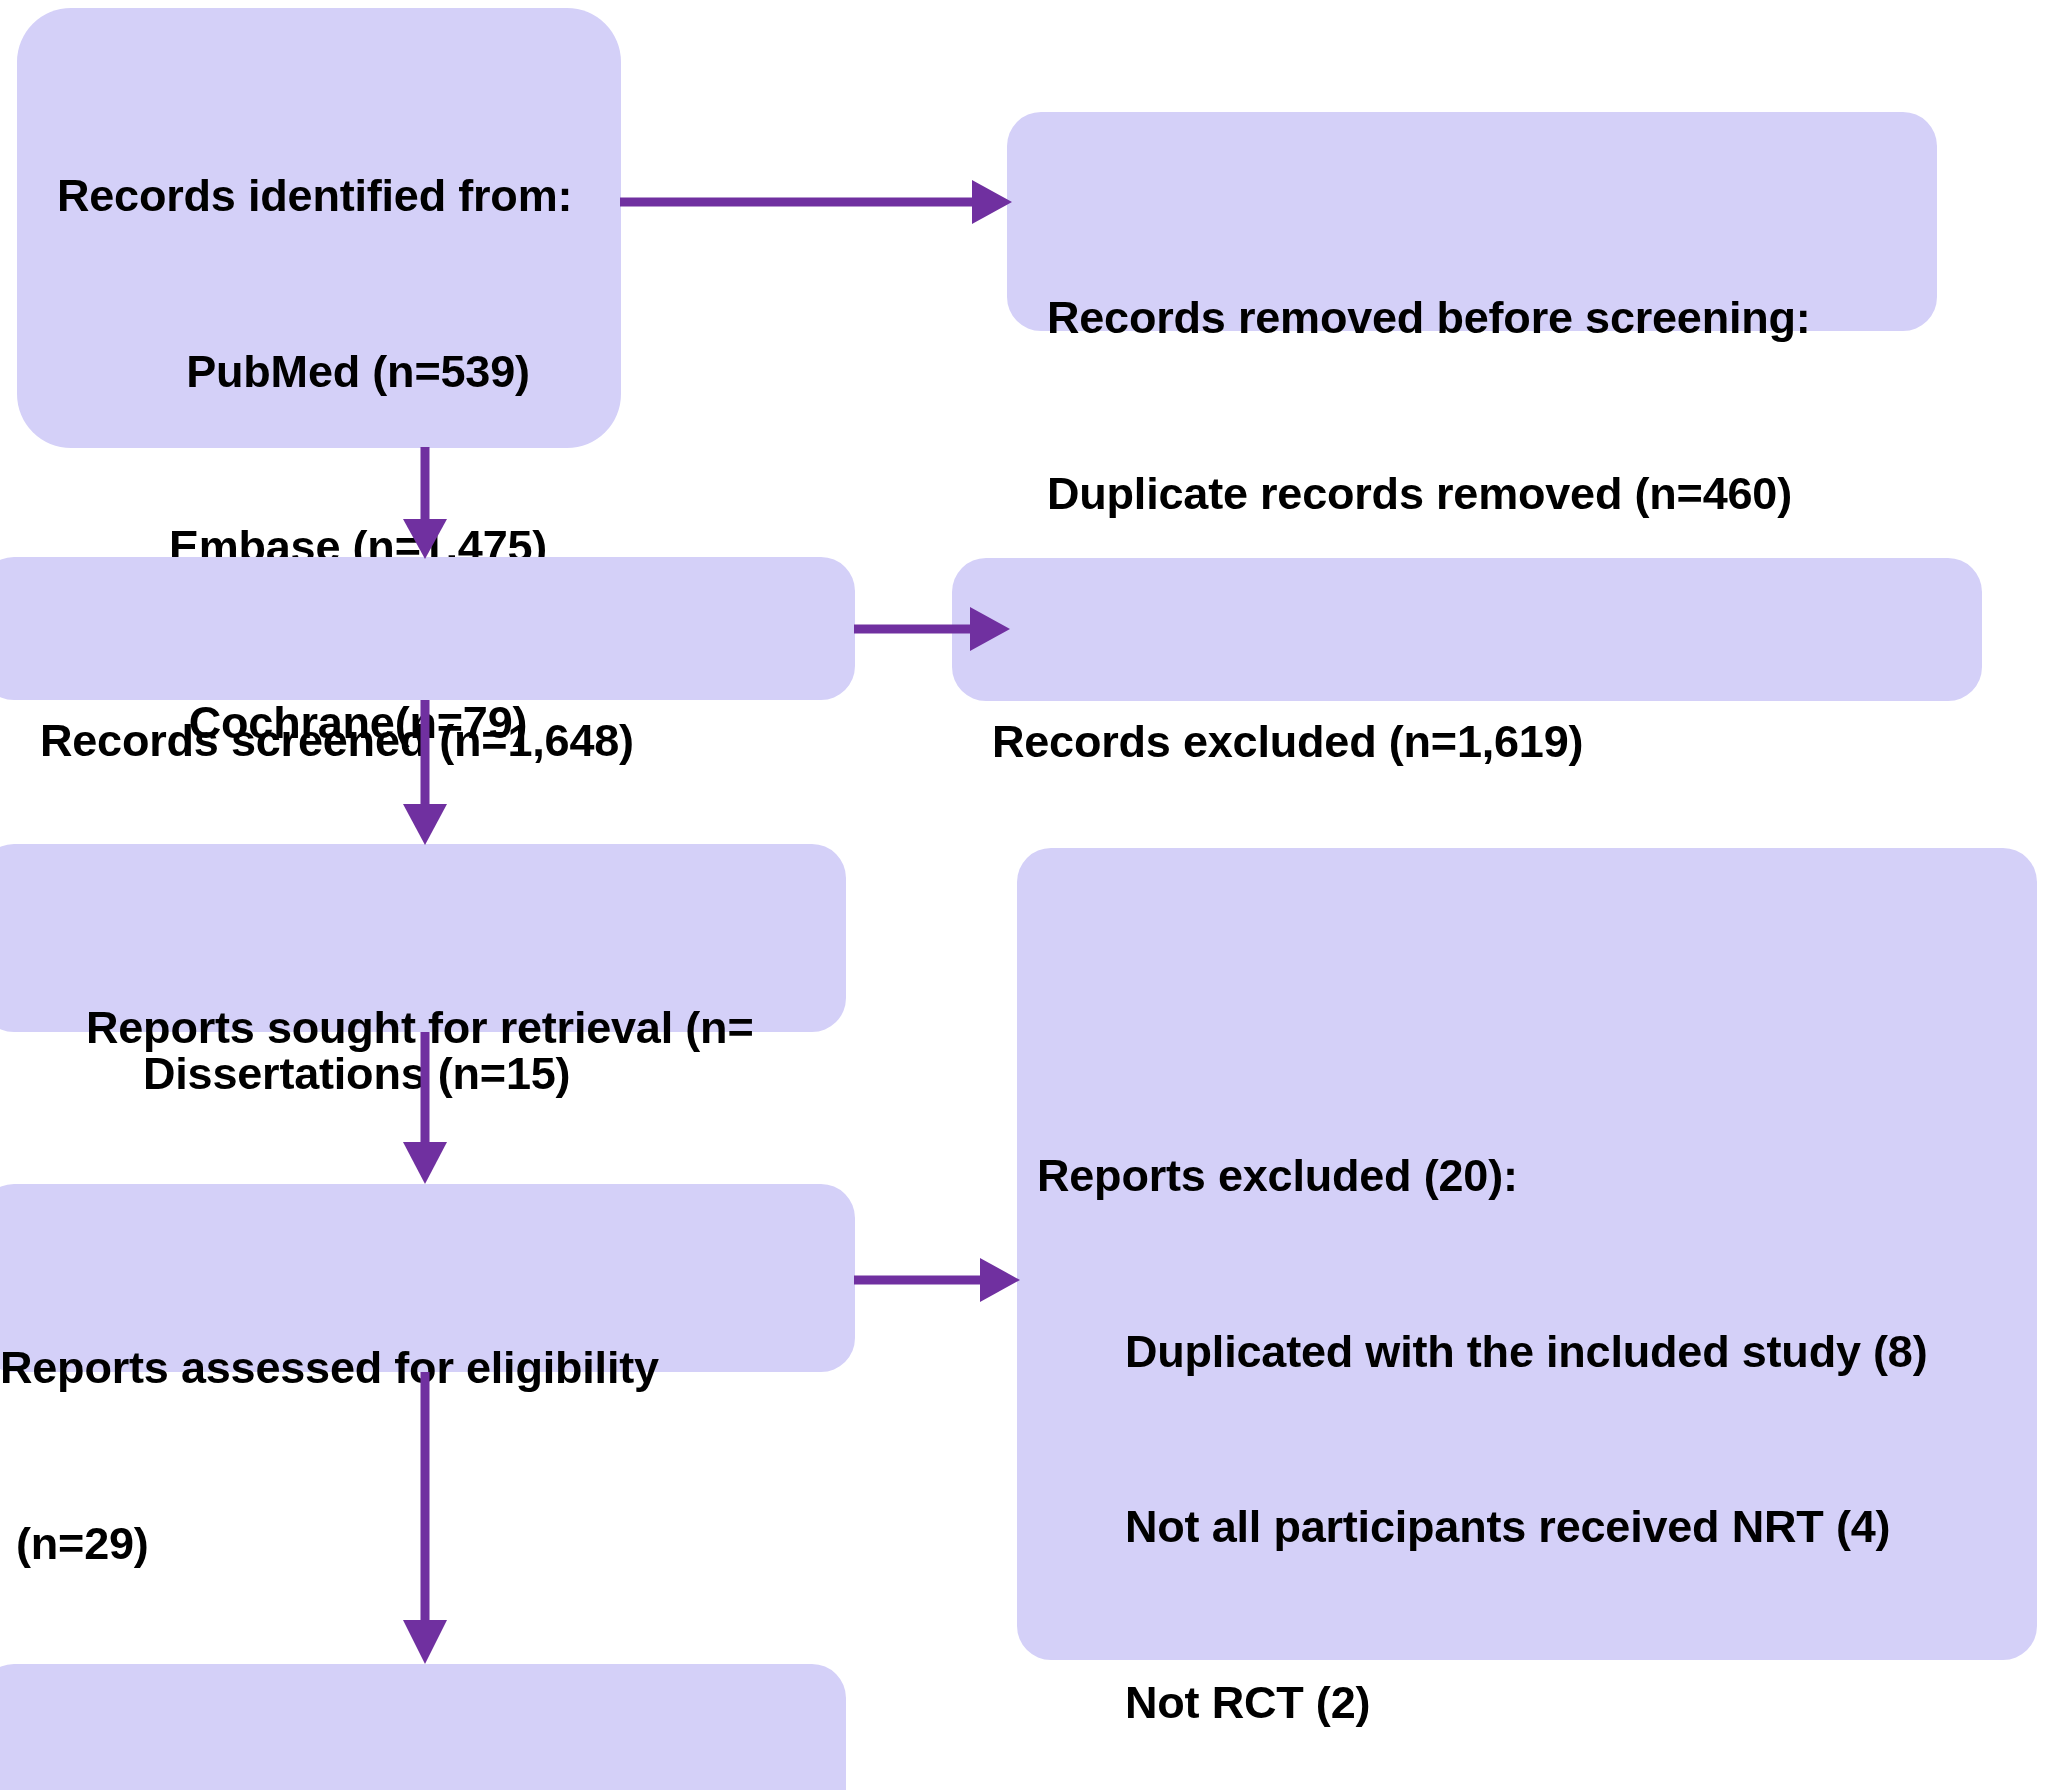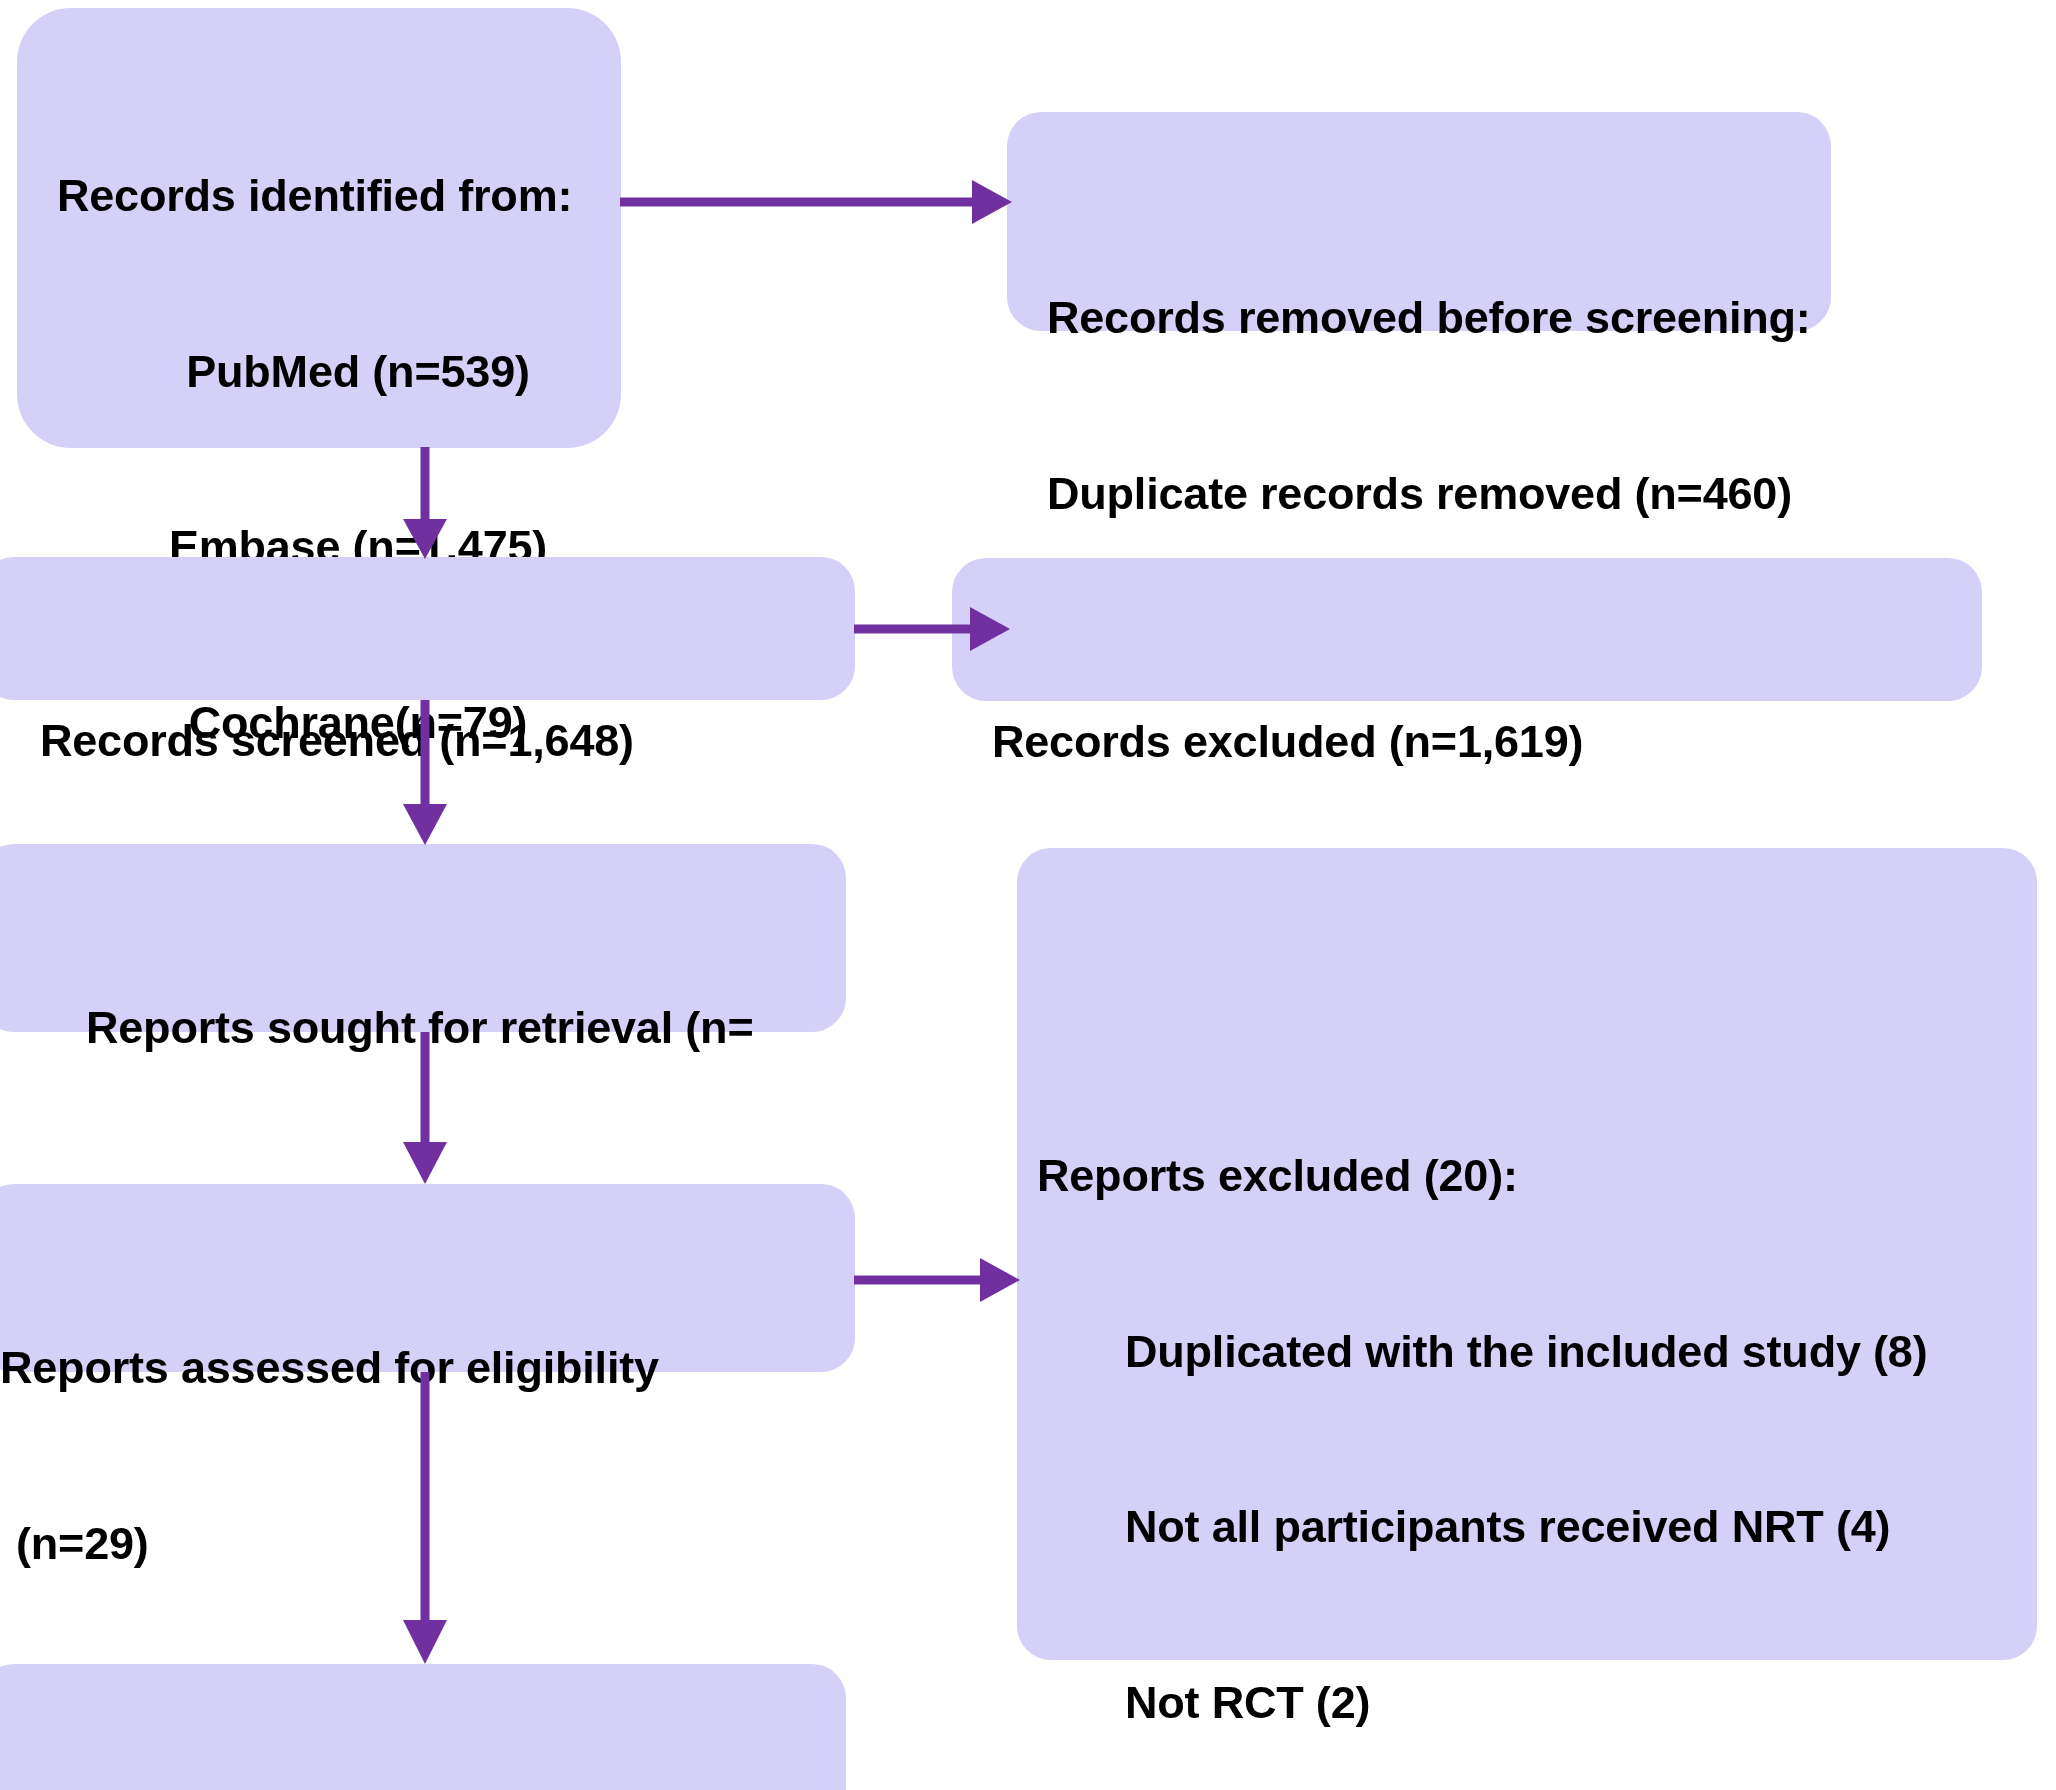--- a/index.html
+++ b/index.html
@@ -27,21 +27,21 @@
     font-size: 45px;
     line-height: 1.30;
     white-space: pre-wrap;
     letter-spacing: -0.2px;
   }
   .box .line {
     display: block;
   }
   
   #box-identified   { left: 17px;   top: 8px;    width: 604px;  height: 440px;  border-radius: 54px; padding: 42px 0 0 40px; }
-  #box-removed      { left: 1007px; top: 112px;  width: 824px; height: 219px;  padding: 60px 0 0 40px; }
+  #box-removed      { left: 1007px; top: 112px;  width: 930px; height: 219px;  padding: 60px 0 0 40px; }
   #box-screened     { left: -20px;  top: 557px;  width: 875px;  height: 143px;  padding: 38px 0 0 60px; }
   #box-excluded-rec { left: 952px; top: 558px;  width: 1030px; height: 143px;  padding: 38px 7px 0 40px; }
   #box-sought       { left: -20px;  top: 844px;  width: 866px;  height: 188px;  padding: 38px 0 0 20px; }
   #box-excl-big     { left: 1017px; top: 848px;  width: 1020px; height: 812px;  padding: 182px 0 0 20px; }
   #box-assessed     { left: -20px;  top: 1184px; width: 875px;  height: 188px;  padding: 38px 0 0 20px; }
   #box-included     { left: -20px;  top: 1664px; width: 866px;  height: 160px;  padding: 62px 0 0 60px; }
 
   .indent-1 { padding-left: 38px; text-align: center; }
   .indent-2 { padding-left: 160px; }
   .indent-3 { padding-left: 86px; }
@@ -56,20 +56,21 @@
 <body>
 
 <div id="canvas">
 
   <div class="box" id="box-identified">
     <span class="line">Records identified from:</span>
     <span class="line indent-1">PubMed (n=539)</span>
     <span class="line indent-1">Embase (n=1,475)</span>
     <span class="line indent-1">Cochrane(n=79)</span>
     <span class="line indent-2">EBSCO Open</span>
+    <span class="line indent-3">Dissertations (n=15)</span>
   </div>
 
   <div class="box" id="box-removed">
     <span class="line">Records removed before screening:</span>
     <span class="line">Duplicate records removed (n=460)</span>
   </div>
 
   <div class="box" id="box-screened">
     <span class="line">Records screened (n=1,648)</span>
   </div>

